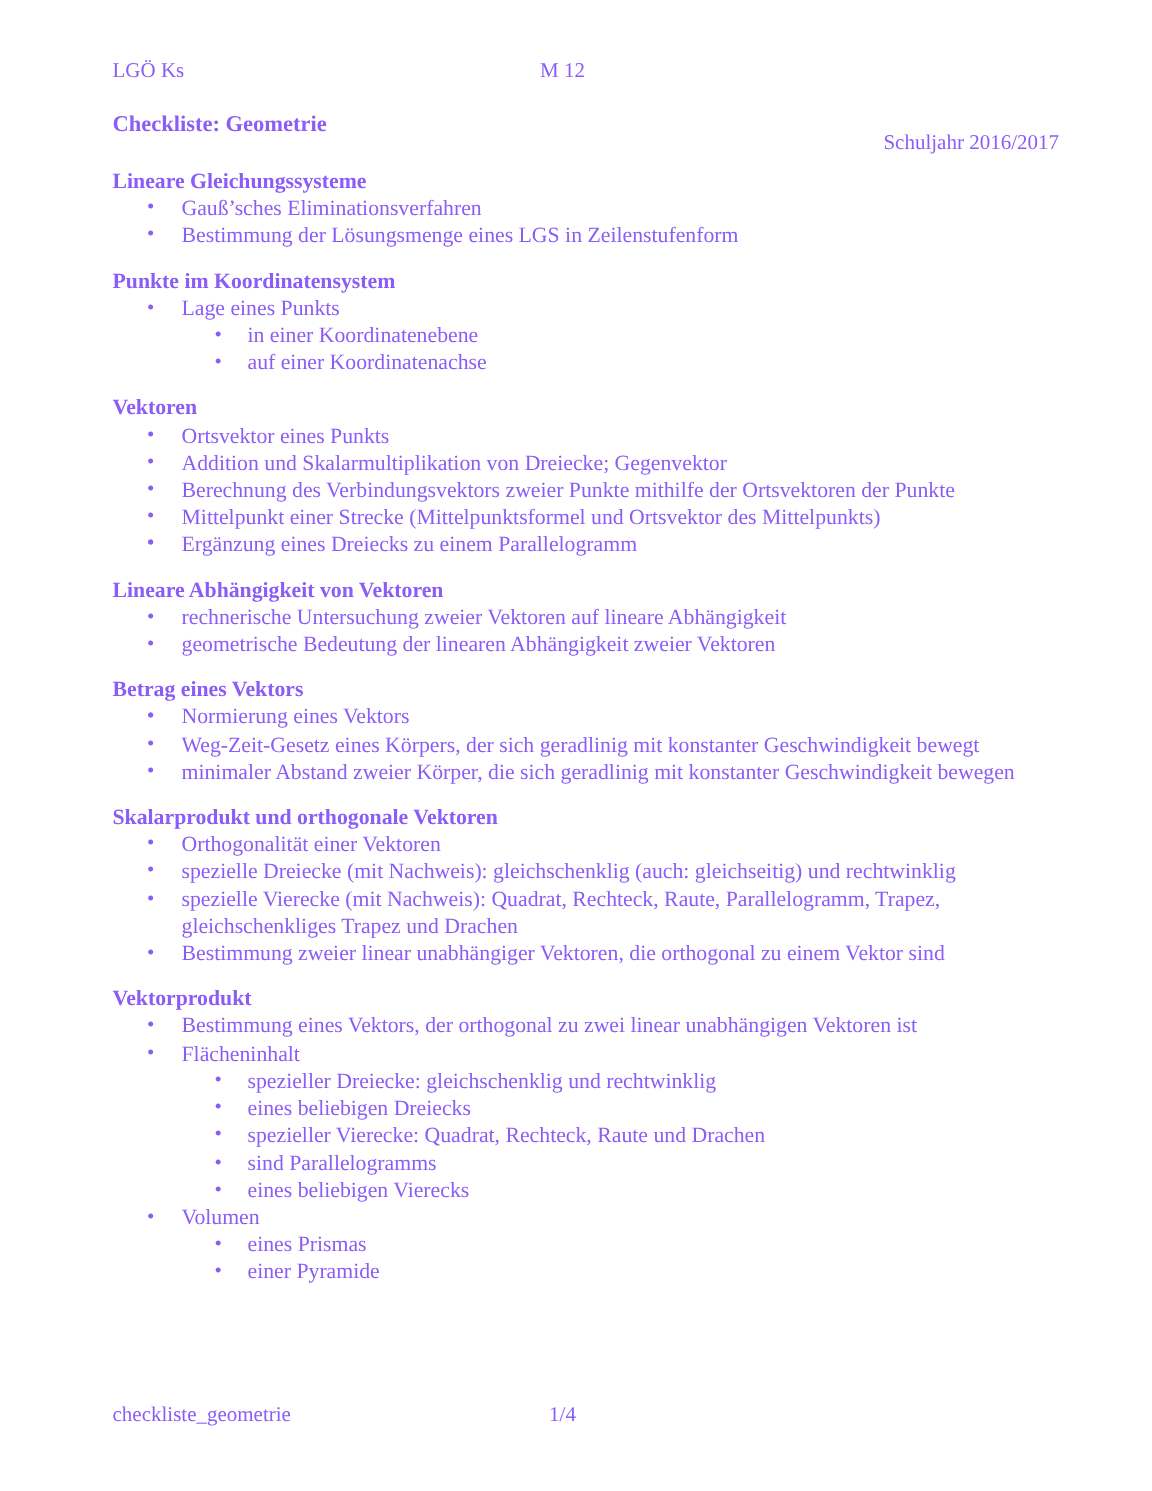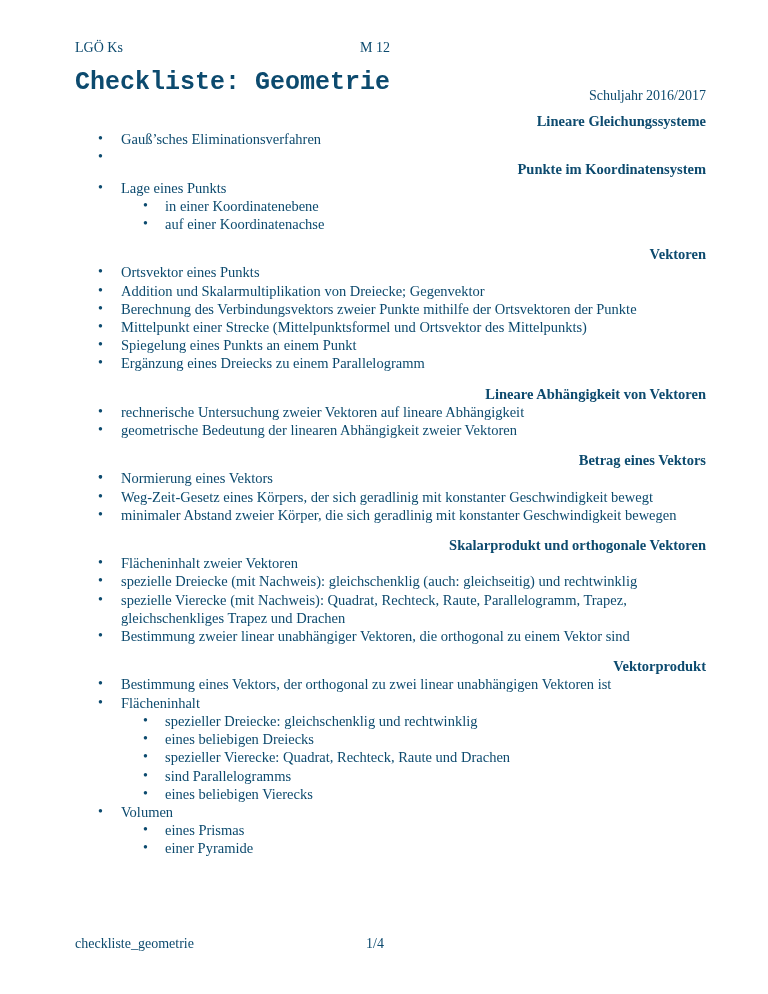--- a/index.html
+++ b/index.html
@@ -2,21 +2,21 @@
 <html><head>
 <meta charset="utf-8">
 <style>
   html, body { margin: 0; padding: 0; background: #ffffff; }
   .page {
     position: relative;
     box-sizing: border-box;
     width: 768px;
     height: 994px;
     background: #ffffff;
-    color: #0c4a6e;
+    color: #8b5cf6;
     font-family: "Liberation Serif", "DejaVu Serif", serif;
     font-size: 14.5px;
     line-height: 18.2px;
     padding: 38px 62px 0 75px;
     overflow: hidden;
   }
   .header {
     position: relative;
     height: 19px;
     font-size: 14px;
@@ -29,32 +29,30 @@
     top: 0;
   }
   .h-right {
     position: absolute;
     right: 0;
     top: 0;
     margin-top: 48px;
   }
   .title {
     margin: 14px 0 0 0;
-    font-size: 25px;
+    font-size: 15px;
     line-height: 24px;
     font-weight: bold;
-    font-family: Liberation Mono, monospace;
   }
   .sections section { margin: 0; }
   .sections h2 {
     margin: 12px 0 0 0;
     font-size: 14.5px;
     line-height: 18.2px;
     font-weight: bold;
-    text-align: right;
   }
   .sections > section:first-child h2 { margin-top: 17px; }
   .li {
     position: relative;
     padding-left: 46px;
     padding-right: 20px;
   }
   .li .blt {
     position: absolute;
     left: 23px;
@@ -90,52 +88,52 @@
     <span class="h-center">M 12</span>
     <span class="h-right">Schuljahr 2016/2017</span>
   </div>
 
   <h1 class="title">Checkliste: Geometrie</h1>
 
   <div class="sections">
       <section>
         <h2>Lineare Gleichungssysteme</h2>
         <div class="li l1"><span class="blt">•</span><span class="txt">Gauß’sches Eliminationsverfahren</span></div>
-        <div class="li l1"><span class="blt">•</span></div>
+        <div class="li l1"><span class="blt">•</span><span class="txt">Bestimmung der Lösungsmenge eines LGS in Zeilenstufenform</span></div>
       </section>
       <section>
         <h2>Punkte im Koordinatensystem</h2>
         <div class="li l1"><span class="blt">•</span><span class="txt">Lage eines Punkts</span></div>
         <div class="li l2"><span class="blt">•</span><span class="txt">in einer Koordinatenebene</span></div>
         <div class="li l2"><span class="blt">•</span><span class="txt">auf einer Koordinatenachse</span></div>
       </section>
       <section>
         <h2>Vektoren</h2>
         <div class="li l1"><span class="blt">•</span><span class="txt">Ortsvektor eines Punkts</span></div>
         <div class="li l1"><span class="blt">•</span><span class="txt">Addition und Skalarmultiplikation von Dreiecke; Gegenvektor</span></div>
         <div class="li l1"><span class="blt">•</span><span class="txt">Berechnung des Verbindungsvektors zweier Punkte mithilfe der Ortsvektoren der Punkte</span></div>
         <div class="li l1"><span class="blt">•</span><span class="txt">Mittelpunkt einer Strecke (Mittelpunktsformel und Ortsvektor des Mittelpunkts)</span></div>
-        <div class="li l1"><span class="blt">•</span><span class="txt">Spiegelung eines Punkts an einem Punkt</span></div>
+        <div class="li l1"><span class="blt">•</span></div>
         <div class="li l1"><span class="blt">•</span><span class="txt">Ergänzung eines Dreiecks zu einem Parallelogramm</span></div>
       </section>
       <section>
         <h2>Lineare Abhängigkeit von Vektoren</h2>
         <div class="li l1"><span class="blt">•</span><span class="txt">rechnerische Untersuchung zweier Vektoren auf lineare Abhängigkeit</span></div>
         <div class="li l1"><span class="blt">•</span><span class="txt">geometrische Bedeutung der linearen Abhängigkeit zweier Vektoren</span></div>
       </section>
       <section>
         <h2>Betrag eines Vektors</h2>
         <div class="li l1"><span class="blt">•</span></div>
         <div class="li l1"><span class="blt">•</span><span class="txt">Normierung eines Vektors</span></div>
         <div class="li l1"><span class="blt">•</span><span class="txt">Weg-Zeit-Gesetz eines Körpers, der sich geradlinig mit konstanter Geschwindigkeit bewegt</span></div>
         <div class="li l1"><span class="blt">•</span><span class="txt">minimaler Abstand zweier Körper, die sich geradlinig mit konstanter Geschwindigkeit bewegen</span></div>
       </section>
       <section>
         <h2>Skalarprodukt und orthogonale Vektoren</h2>
-        <div class="li l1"><span class="blt">•</span><span class="txt">Flächeninhalt zweier Vektoren</span></div>
+        <div class="li l1"><span class="blt">•</span><span class="txt">Orthogonalität einer Vektoren</span></div>
         <div class="li l1"><span class="blt">•</span><span class="txt">spezielle Dreiecke (mit Nachweis): gleichschenklig (auch: gleichseitig) und rechtwinklig</span></div>
         <div class="li l1"><span class="blt">•</span><span class="txt">spezielle Vierecke (mit Nachweis): Quadrat, Rechteck, Raute, Parallelogramm, Trapez, gleichschenkliges Trapez und Drachen</span></div>
         <div class="li l1"><span class="blt">•</span><span class="txt">Bestimmung zweier linear unabhängiger Vektoren, die orthogonal zu einem Vektor sind</span></div>
       </section>
       <section>
         <h2>Vektorprodukt</h2>
         <div class="li l1"><span class="blt">•</span><span class="txt">Bestimmung eines Vektors, der orthogonal zu zwei linear unabhängigen Vektoren ist</span></div>
         <div class="li l1"><span class="blt">•</span><span class="txt">Flächeninhalt</span></div>
         <div class="li l2"><span class="blt">•</span><span class="txt">spezieller Dreiecke: gleichschenklig und rechtwinklig</span></div>
         <div class="li l2"><span class="blt">•</span><span class="txt">eines beliebigen Dreiecks</span></div>

